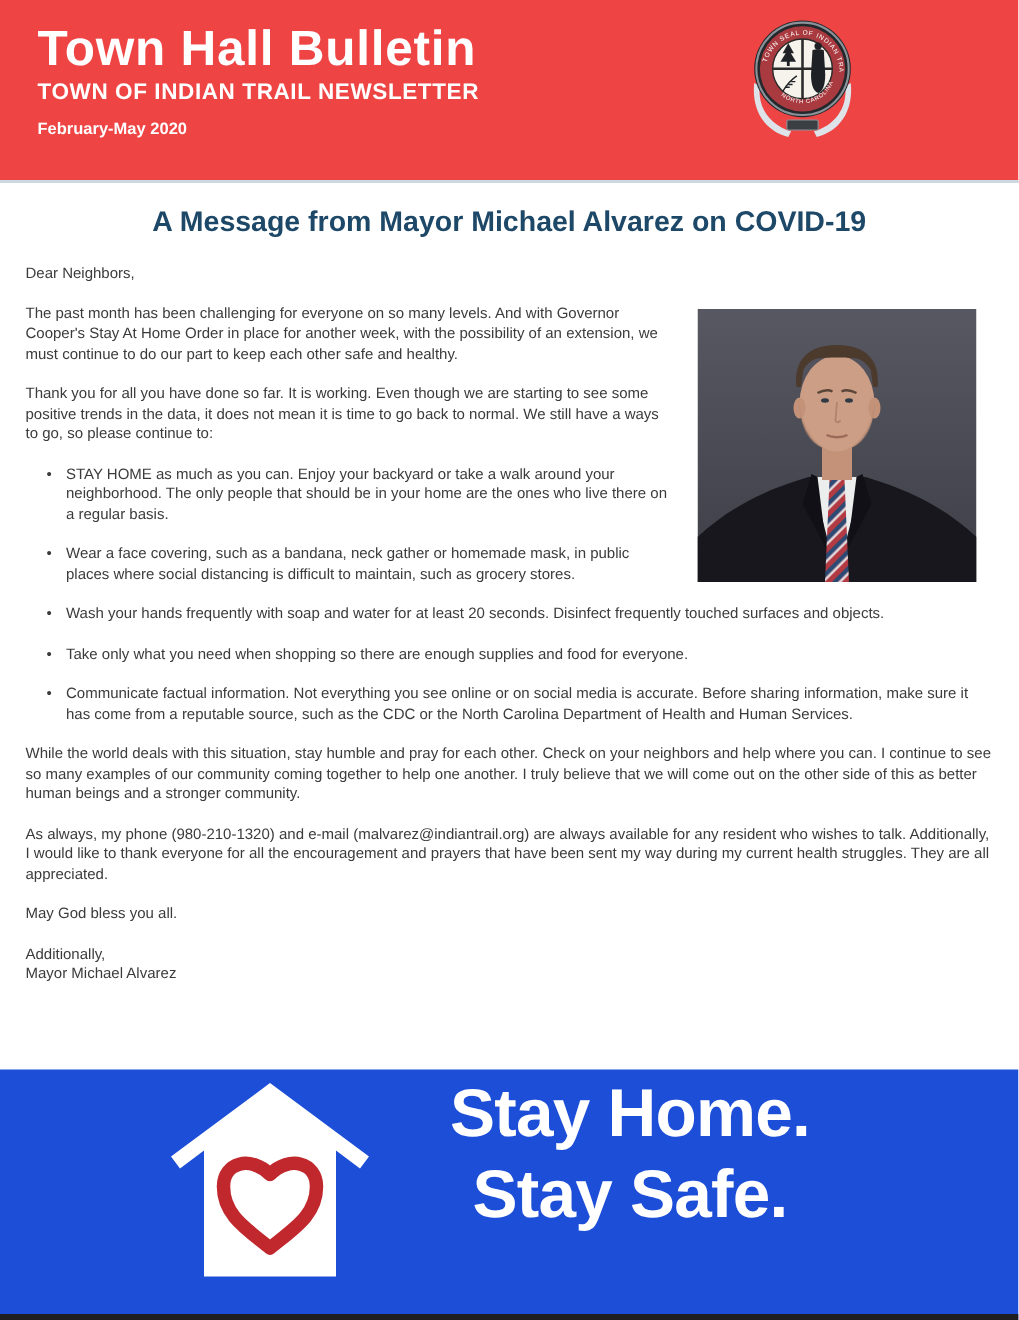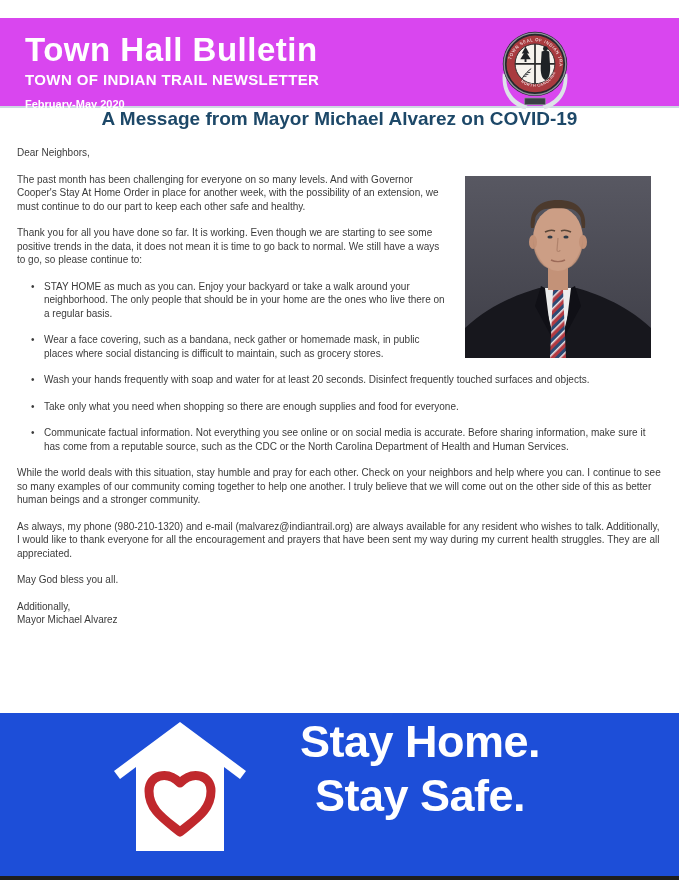--- a/index.html
+++ b/index.html
@@ -5,43 +5,43 @@
   * { box-sizing: border-box; margin: 0; padding: 0; }
   html,body { width:679px; }
   body {
     width:679px; height:880px;
     font-family:"Liberation Sans", sans-serif;
     background:#ffffff; position:relative; overflow:hidden;
     color:#3a3a3a;
   }
   
   .header {
-    margin-top:18px;
-    background:#d946ef;
-    height:90px;
+    margin-top:0;
+    background:#ef4444;
+    height:122px;
     padding:14px 0 0 25px;
     position:relative;
     border-bottom:2px solid #cdddе8;
     border-bottom:2px solid #cdd9e2;
   }
   .header-title {
     color:#ffffff; font-weight:bold; font-size:33px; line-height:36px; letter-spacing:0.5px;
   }
   .header-sub {
     color:#ffffff; font-weight:bold; font-size:15px; line-height:20px; letter-spacing:0.4px; margin-top:2px;
   }
   .header-date {
     color:#ffffff; font-weight:bold; font-size:11px; margin-top:8px;
   }
   .seal { position:absolute; left:499px; top:8px; }
   
   .main { padding:0 17px; }
   .article-heading {
     text-align:center; color:#1d4868; font-weight:bold; font-size:19px;
-    margin-bottom:16px;
+    margin-top:16px; margin-bottom:16px;
   }
   .letter { font-size:10px; line-height:13.5px; color:#3b3b3b; }
   .letter p { margin-bottom:13px; }
   .mayor-photo {
     float:right; width:186px; height:182px;
     margin:3px 11px 10px 16px;
     display:block;
   }
   ul.precautions { list-style:none; }
   ul.precautions li {

